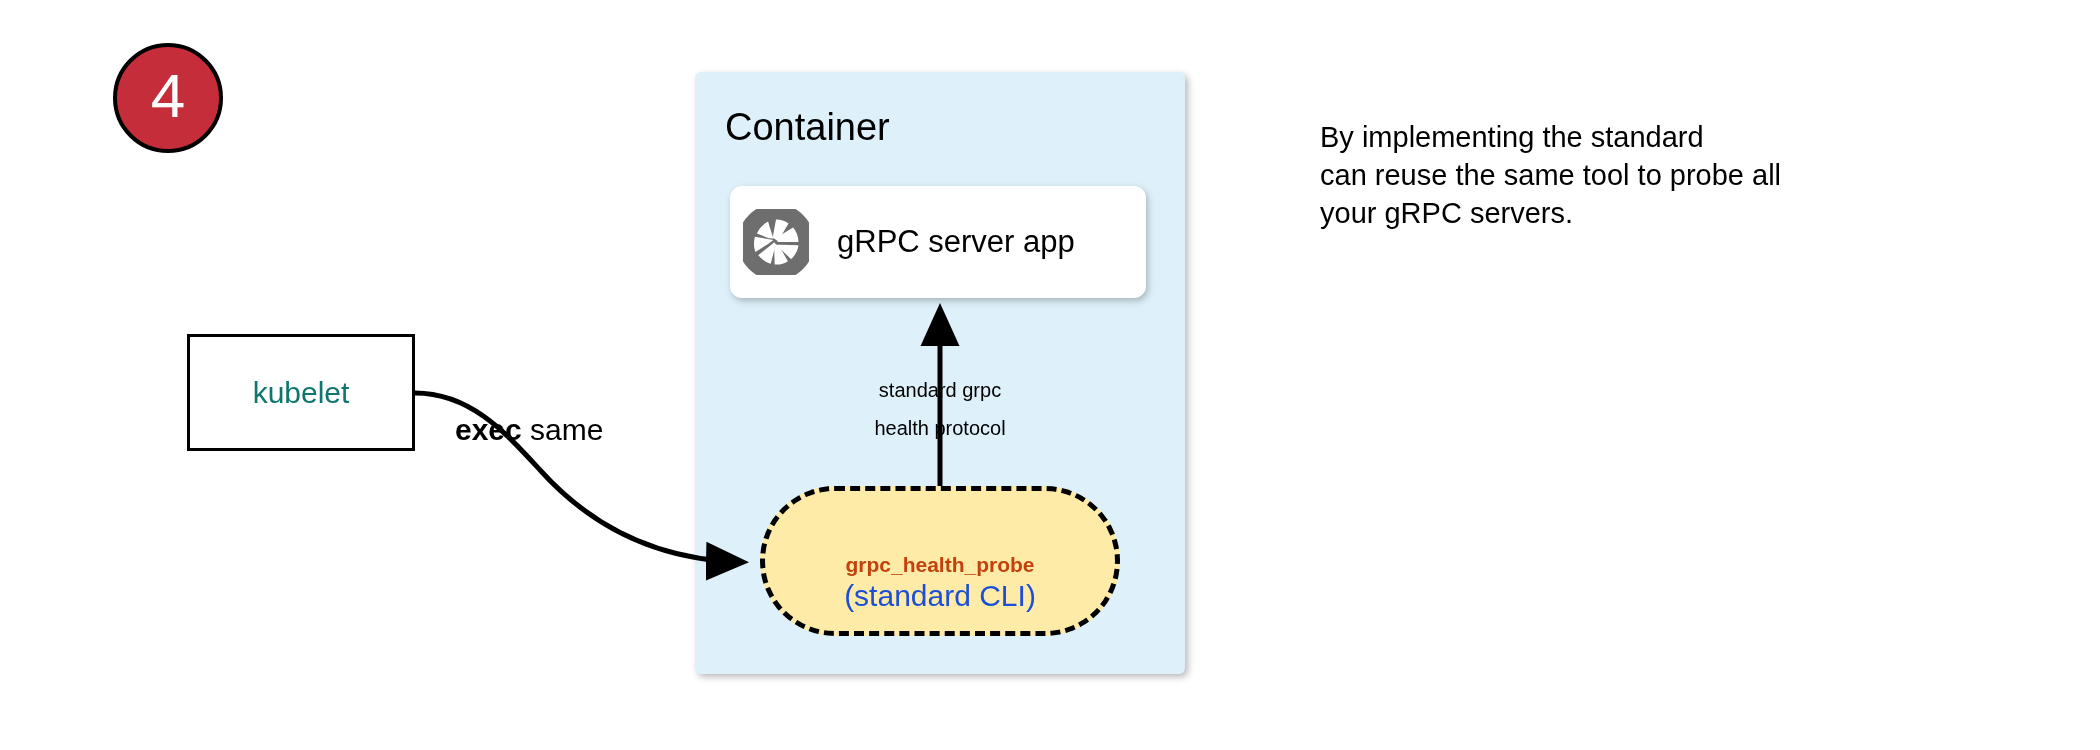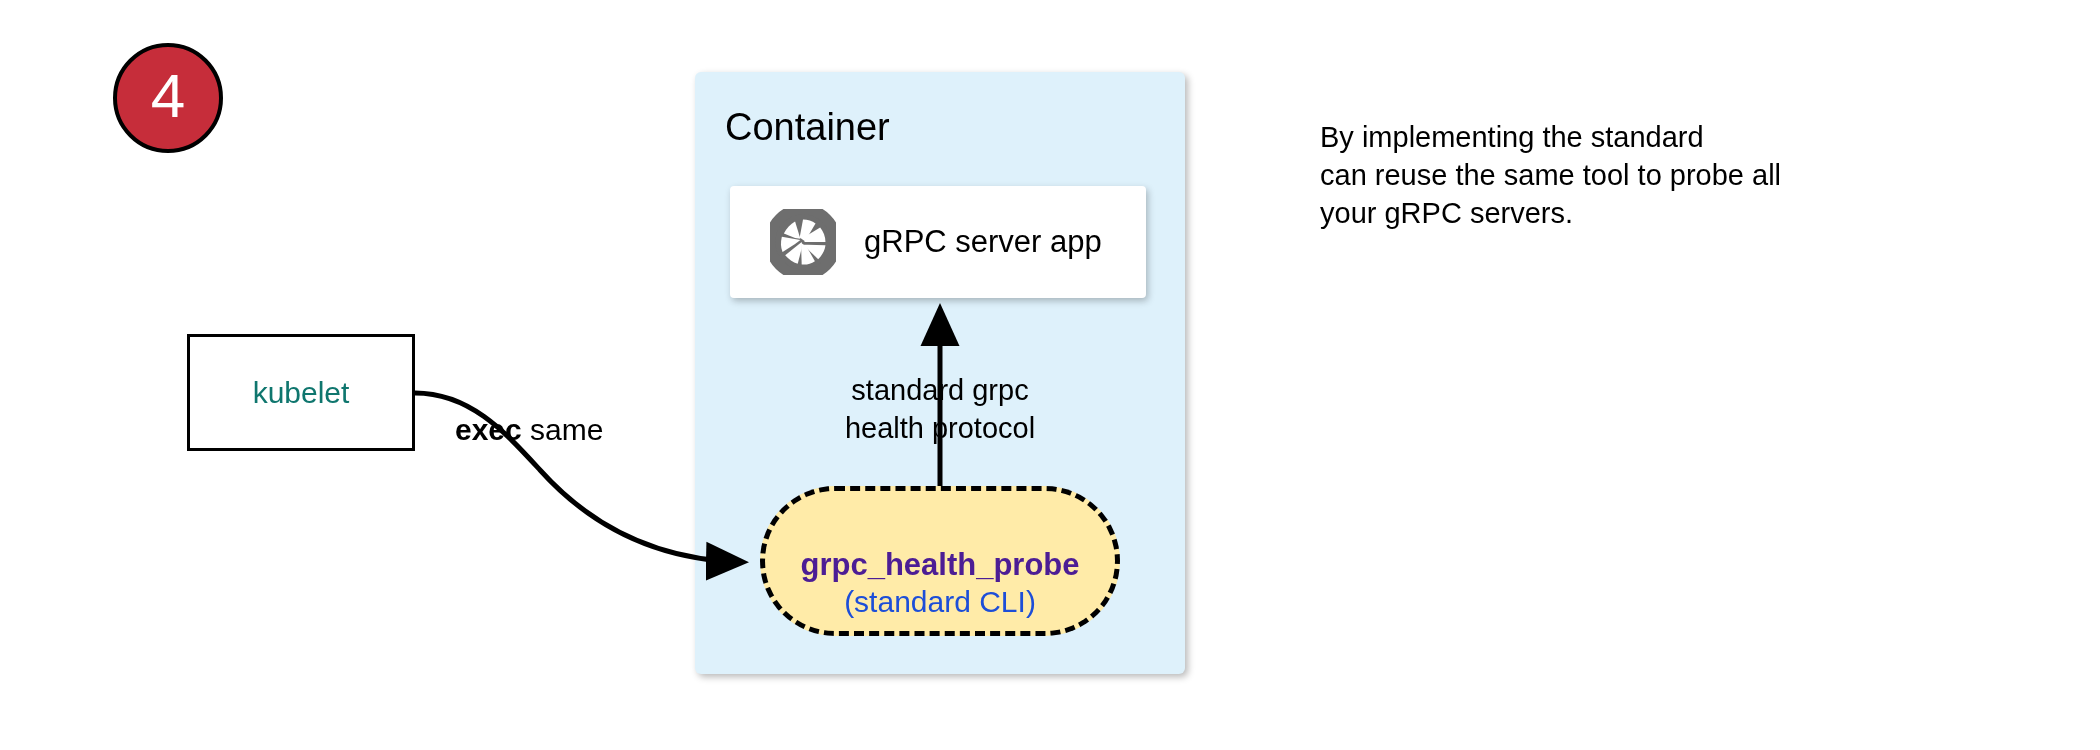--- a/index.html
+++ b/index.html
@@ -82,25 +82,25 @@
   }
 
   
   #grpc-server-card {
     position: absolute;
     left: 730px;
     top: 186px;
     width: 416px;
     height: 112px;
     background: #ffffff;
-    border-radius: 4px;
+    border-radius: 12px;
     box-shadow: 2px 3px 7px rgba(0,0,0,0.25);
     display: flex;
     align-items: center;
-    padding-left: 40px;
+    padding-left: 13px;
     box-sizing: border-box;
   }
   #grpc-server-card .aperture {
     width: 66px;
     height: 66px;
     flex: 0 0 66px;
   }
   #grpc-server-card .card-label {
     font-size: 31px;
     color: #000000;
@@ -117,40 +117,40 @@
     background: #FFEBA8;
     border: 5px dashed #000000;
     border-radius: 78px;
     box-sizing: border-box;
     display: flex;
     flex-direction: column;
     align-items: center;
     justify-content: center;
   }
   #probe-node .line1 {
-    font-size: 31px;
+    font-size: 21px;
     font-weight: bold;
-    color: #4c1d95;
+    color: #c2410c;
     line-height: 1.18;
     margin-top: 44px;
   }
   #probe-node .line2 {
     font-size: 30px;
     color: #1d4ed8;
     line-height: 1.18;
   }
 
   
   #protocol-label {
     position: absolute;
     left: 795px;
     top: 371px;
     width: 290px;
     text-align: center;
-    font-size: 29px;
+    font-size: 20px;
     line-height: 38px;
     color: #000000;
     pointer-events: none;
   }
 
   
   #exec-probe-label {
     position: absolute;
     left: 455px;
     top: 413px;

